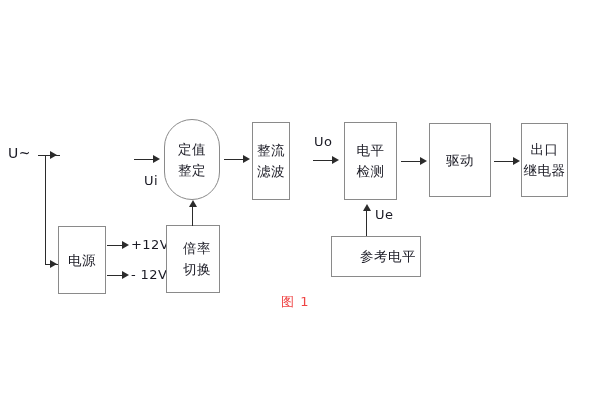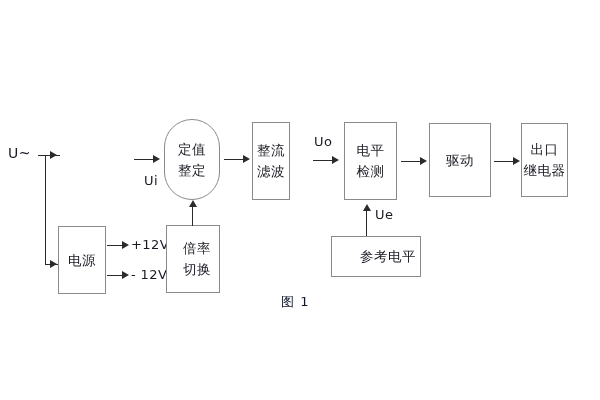--- a/index.html
+++ b/index.html
@@ -66,21 +66,21 @@
   .label {
     position: absolute;
     color: #1a1a24;
     font-size: 13px;
     letter-spacing: 0.4px;
     white-space: nowrap;
   }
   .label.big { font-size: 14px; }
   .caption {
     position: absolute;
-    color: #0f172a;
+    color: #ef4444;
     font-size: 13px;
     letter-spacing: 1px;
     white-space: nowrap;
   }
 </style>
 </head>
 <body>
 
 <div id="diagram">
 

